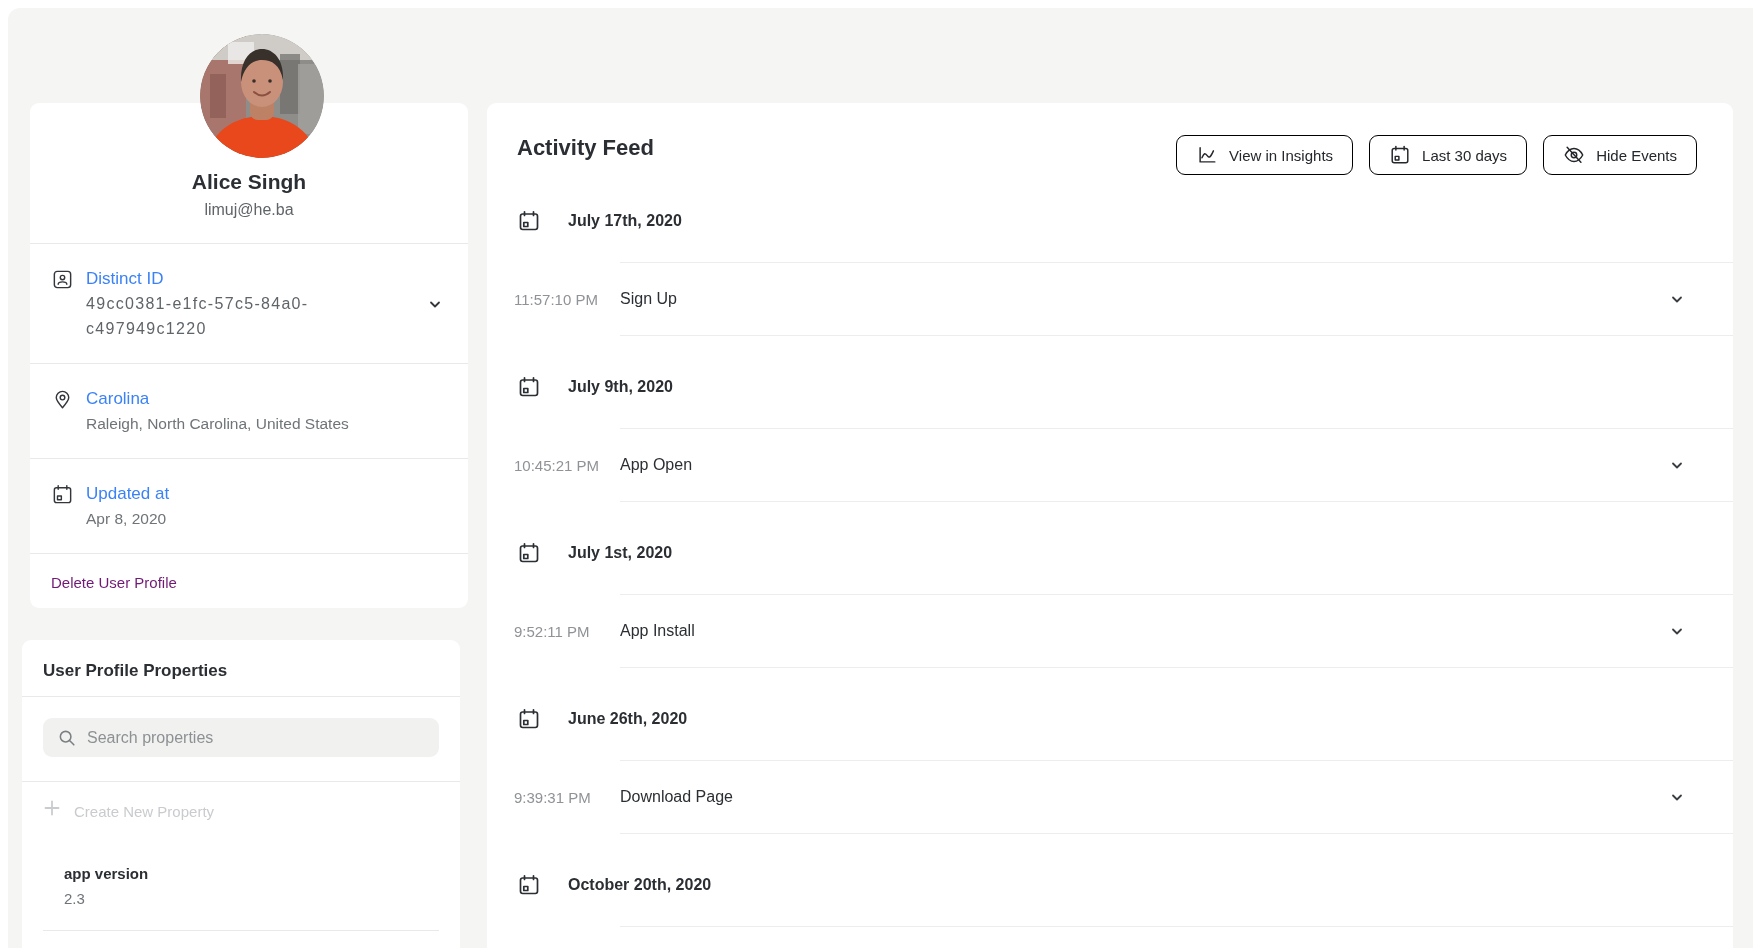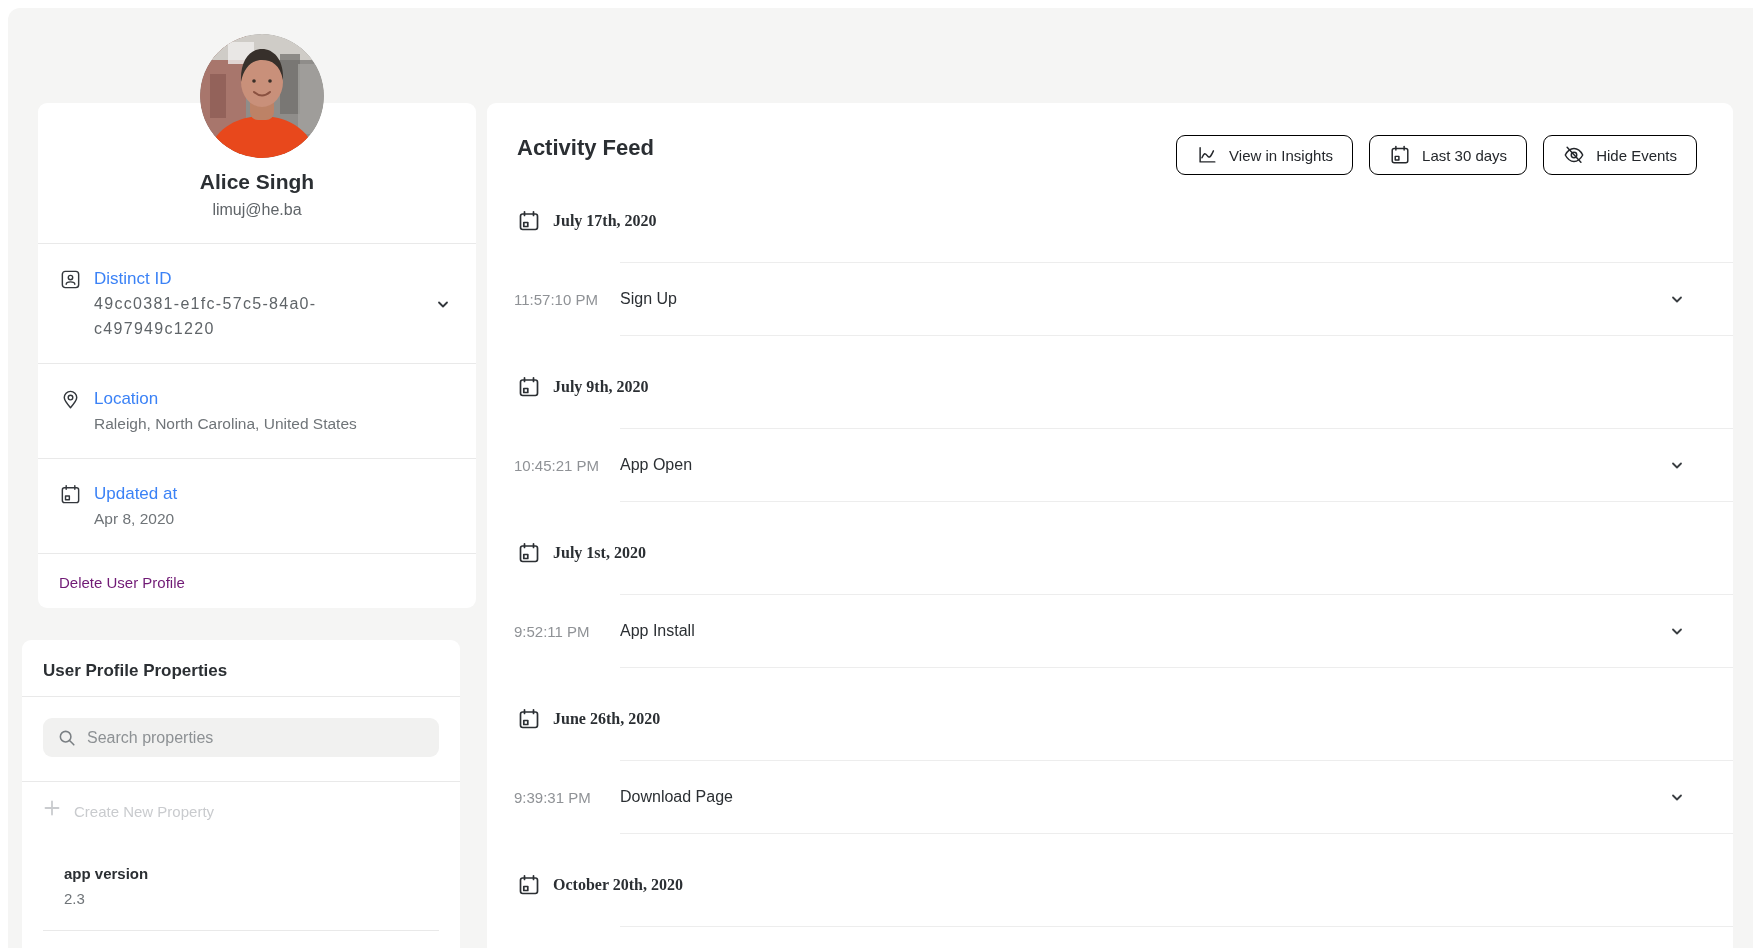--- a/index.html
+++ b/index.html
@@ -8,21 +8,21 @@
   .page { position:relative; width:1753px; height:948px; overflow:hidden; background:#ffffff; }
   .gray-panel { position:absolute; top:8px; left:8px; right:0; bottom:-20px;
                 background:#f5f5f4; border-top-left-radius:12px; }
 
   .card { background:#ffffff; border-radius:9px; }
 
   
   .left-col { position:absolute; left:22px; top:0; width:438px; }
   .avatar { position:absolute; left:178px; top:34px; width:124px; height:124px;
             border-radius:50%; overflow:hidden; z-index:3; }
-  .profile-card { position:absolute; left:16px; top:103px; width:438px; height:505px; }
+  .profile-card { position:absolute; left:8px; top:103px; width:438px; height:505px; }
   .profile-head { padding:64px 21px 20px; text-align:center; }
   .profile-name { font-size:21px; font-weight:bold; line-height:30px; color:#2b2f33; }
   .profile-email { font-size:16px; line-height:26px; color:#5f6468; }
   .prop-section { border-top:1px solid #e9e9e9; padding:23px 21px 22px;
                   display:grid; grid-template-columns:24px 1fr 20px; column-gap:11px; }
   .prop-icon { grid-column:1; padding-top:1px; }
   .prop-label { grid-column:2; font-size:17px; line-height:24px; color:#3b82f6; }
   .prop-value { grid-column:2; font-size:15.5px; line-height:25px; color:#6f7478; }
   .prop-value.id-value { font-size:16px; letter-spacing:1.3px; max-width:260px; color:#5f6468; }
   .prop-chevron { grid-column:3; grid-row:1 / span 2; align-self:center; cursor:pointer; }
@@ -51,21 +51,21 @@
                padding-left:28px; }
   .feed-header { display:flex; align-items:flex-start; padding:32px 36px 0 2px; height:72px; }
   .feed-title { font-size:22px; font-weight:bold; color:#2b2f33; flex:1; }
   .feed-buttons { display:flex; gap:16px; }
   .feed-btn { display:flex; align-items:center; gap:11px; height:40px; padding:0 19px;
               background:#fff; border:1px solid #000000; border-radius:9px;
               font-size:15px; color:#24272b; cursor:pointer; white-space:nowrap; }
 
   .event-group { margin-top:37px; }
   .event-group.first { margin-top:32px; }
-  .group-header { display:flex; align-items:center; gap:12px; height:28px; padding-left:2px;font-family:Liberation Serif, serif; }
+  .group-header { display:flex; align-items:center; gap:27px; height:28px; padding-left:2px; }
   .group-date { font-size:16px; font-weight:bold; color:#2b2f33; }
   .rows { margin-left:105px; margin-top:27px; }
   .event-row { position:relative; height:74px; border-top:1px solid #ededed;
                border-bottom:1px solid #ededed; display:flex; align-items:center;
                cursor:pointer; }
   .event-row.cut { border-bottom:none; height:74px; }
   .event-time { position:absolute; left:-106px; width:100px; font-size:15px; color:#8f9296; }
   .event-name { font-size:16px; color:#2b2f33; }
   .row-chevron { position:absolute; right:48px; top:50%; margin-top:-8px; }
 
@@ -128,21 +128,21 @@
         </span>
       </div>
 
       <div class="prop-section">
         <span class="prop-icon">
           <svg class="icon" width="23" height="23" viewBox="0 0 24 24" fill="none" stroke="#33373c" stroke-width="1.5" stroke-linecap="round" stroke-linejoin="round">
             <path d="M12,20.5 C8.2,16.3 5.5,13.2 5.5,10 a6.5,6.5 0 1 1 13,0 C18.5,13.2 15.8,16.3 12,20.5 Z"></path>
             <circle cx="12" cy="10" r="2.4"></circle>
           </svg>
         </span>
-        <div class="prop-label">Location</div>
+        <div class="prop-label">Carolina</div>
         <div class="prop-value">Raleigh, North Carolina, United States</div>
       </div>
 
       <div class="prop-section">
         <span class="prop-icon">
           <svg class="icon" width="23" height="23" viewBox="0 0 24 24" fill="none" stroke="#33373c" stroke-width="1.5" stroke-linecap="round" stroke-linejoin="round">
             <rect x="3.5" y="5" width="17" height="15.5" rx="2.2"></rect>
             <line x1="7.5" y1="2.8" x2="7.5" y2="6.5"></line>
             <line x1="16.5" y1="2.8" x2="16.5" y2="6.5"></line>
             <rect x="6.8" y="13.5" width="4" height="4"></rect>

